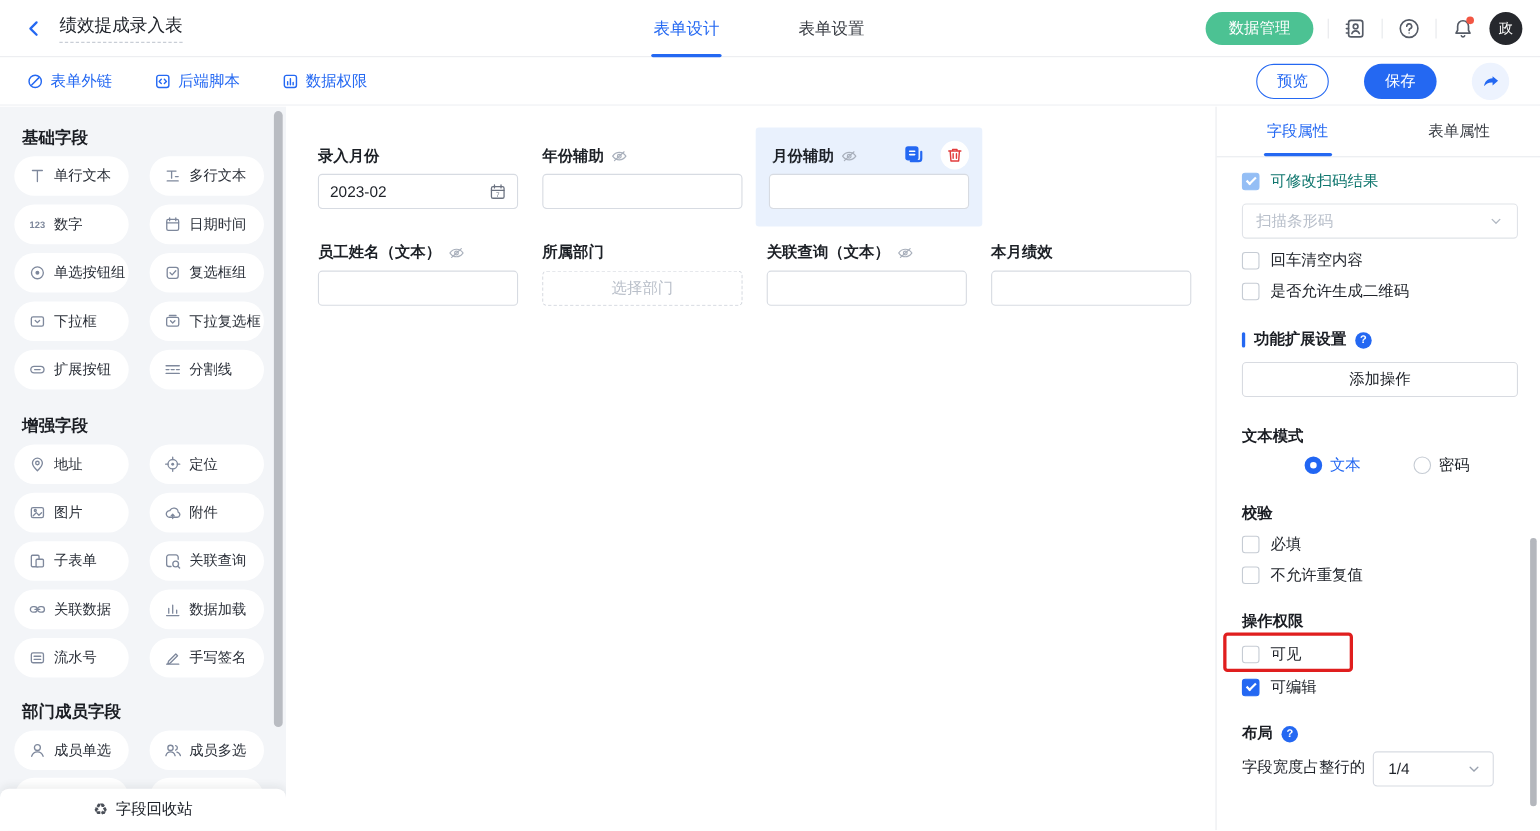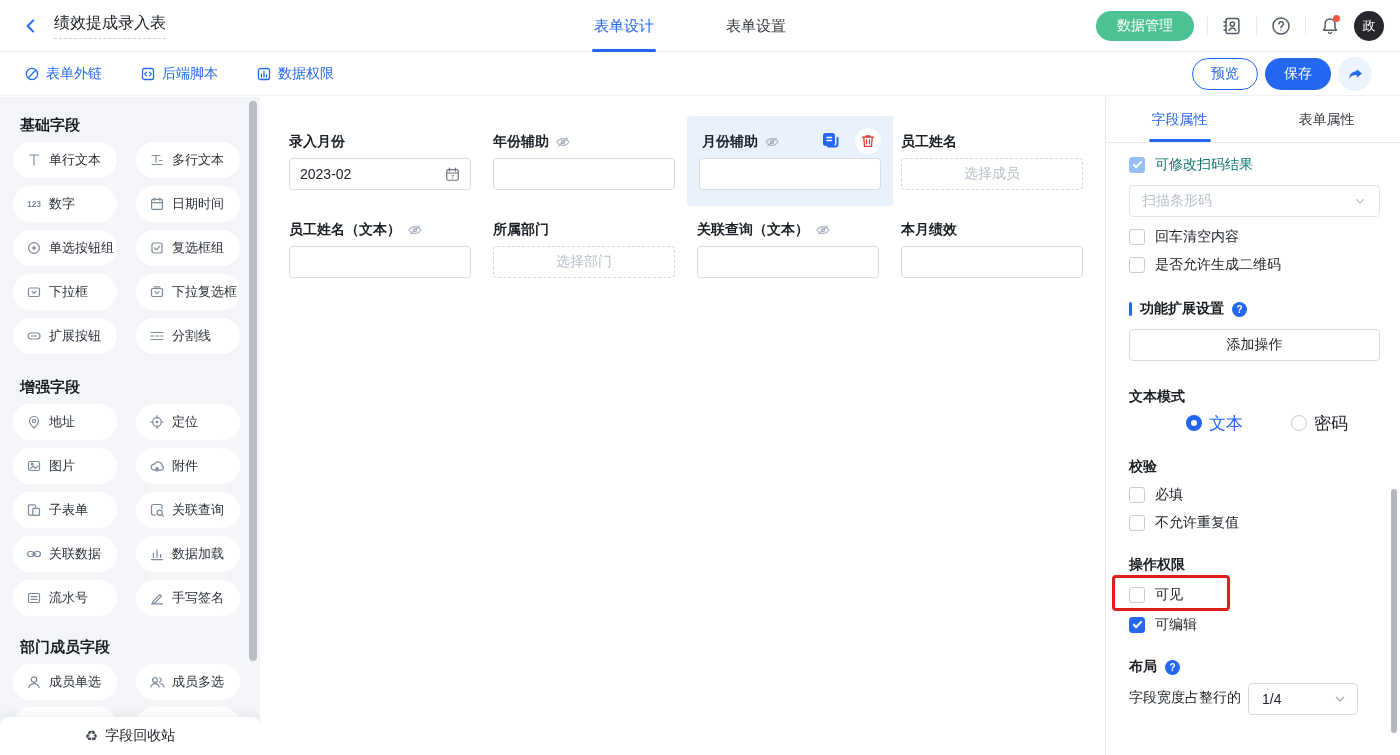--- a/index.html
+++ b/index.html
@@ -20,21 +20,21 @@
   .btn-green { height:30px; padding:0 21px; border-radius:16px; background:#4cc293; color:#fff; font-size:14px; display:flex; align-items:center; cursor:pointer; }
   .v-div { width:1px; height:18px; background:#e6e8ec; }
   .h-icon { width:22px; height:22px; display:flex; align-items:center; justify-content:center; cursor:pointer; position:relative; }
   .bell-dot { position:absolute; top:0px; right:1px; width:7px; height:7px; border-radius:50%; background:#f25643; }
   .avatar { width:30px; height:30px; border-radius:50%; background:#26282d; color:#fff; font-size:13px; display:flex; align-items:center; justify-content:center; cursor:pointer; }
 
   
   .toolbar { position:absolute; left:0; top:52px; width:100%; height:44px; background:#fff; border-bottom:1px solid #eef0f3; z-index:19; display:flex; align-items:center; justify-content:space-between; padding:0 28px 0 24px; }
   .tb-links { display:flex; gap:38px; }
   .tb-link { display:flex; align-items:center; gap:6px; color:#2468f2; font-size:14px; cursor:pointer; }
-  .tb-actions { display:flex; align-items:center; gap:7px; }
+  .tb-actions { display:flex; align-items:center; gap:32px; }
   .btn-outline { width:66px; height:32px; border:1px solid #2468f2; color:#2468f2; border-radius:16px; background:#fff; font-size:14px; display:flex; align-items:center; justify-content:center; cursor:pointer; }
   .btn-primary { width:66px; height:32px; background:#2468f2; color:#fff; border-radius:16px; font-size:14px; display:flex; align-items:center; justify-content:center; cursor:pointer; }
   .btn-share { width:34px; height:34px; border-radius:50%; background:#edf3fe; display:flex; align-items:center; justify-content:center; cursor:pointer; }
 
   
   .sidebar { position:absolute; left:0; top:97px; width:260px; height:658px; background:#f3f5f8; overflow:hidden; }
   .sec-title { font-size:15px; font-weight:bold; color:#1a1d23; margin:0 0 0 20px; }
   .pill-grid { display:grid; grid-template-columns:104px 104px; column-gap:19px; row-gap:8px; margin:7px 0 0 13px; }
   .pill { height:36px; background:#fff; border-radius:18px; display:flex; align-items:center; gap:7px; padding-left:13px; font-size:13px; color:#2a2f38; cursor:grab; white-space:nowrap; }
   .picon { width:16px; height:16px; display:flex; align-items:center; justify-content:center; flex:none; color:#7e889c; }
@@ -70,21 +70,21 @@
   .cb.checked { background:#2468f2; border-color:#2468f2; }
   .cb.disabled-checked { background:#94bef5; border-color:#94bef5; }
   .tick { display:block; width:9px; height:5px; border-left:2px solid #fff; border-bottom:2px solid #fff; transform:rotate(-45deg); margin:3px auto 0; }
   .p-disabled { color:#0f766e; }
   .p-select { position:absolute; left:23px; right:20px; height:32px; border:1px solid #e0e3e8; border-radius:4px; display:flex; align-items:center; padding:0 12px; font-size:14px; color:#b8bfca; justify-content:space-between; cursor:pointer; }
   .p-sec-title { position:absolute; left:23px; display:flex; align-items:center; gap:8px; font-size:14px; font-weight:bold; color:#1a1d23; height:20px; }
   .blue-bar { width:3px; height:14px; background:#2468f2; border-radius:2px; }
   .q-circle { width:15px; height:15px; border-radius:50%; background:#2468f2; color:#fff; font-size:10px; font-weight:bold; display:flex; align-items:center; justify-content:center; cursor:pointer; }
   .p-btn { position:absolute; left:23px; right:20px; height:32px; border:1px solid #d8dbe1; border-radius:4px; background:#fff; display:flex; align-items:center; justify-content:center; font-size:14px; color:#20242b; cursor:pointer; }
   .radio-row { position:absolute; left:80px; display:flex; gap:48px; height:20px; }
-  .radio-item { display:flex; align-items:center; gap:7px; font-size:17px; cursor:pointer; }
+  .radio-item { display:flex; align-items:center; gap:7px; font-size:14px; cursor:pointer; }
   .radio { width:16px; height:16px; border-radius:50%; background:#fff; border:1px solid #c6ccd4; flex:none; }
   .radio.on { border:5px solid #2166f3; }
   .radio-item.on-label { color:#2468f2; }
   .layout-row { position:absolute; left:23px; right:20px; display:flex; align-items:center; font-size:14px; color:#20242b; }
   .layout-select { position:absolute; left:142px; width:110px; height:32px; border:1px solid #d7dbe2; border-radius:4px; display:flex; align-items:center; justify-content:space-between; padding:0 10px 0 13px; font-size:14px; color:#20242b; cursor:pointer; background:#fff; }
   .annotation-box { position:absolute; left:6px; top:478px; width:118px; height:36px; border:3px solid #e01e1e; border-radius:4px; pointer-events:none; z-index:6; }
   .p-scroll { position:absolute; right:3px; top:392px; width:6px; height:244px; background:#b4b7bd; border-radius:3px; }
 
   svg { display:block; }
 </style>
@@ -446,26 +446,20 @@
           <svg width="16" height="16" viewBox="0 0 16 16" fill="none" stroke="#e23c3c" stroke-width="1.3" stroke-linecap="round" stroke-linejoin="round">
               <path d="M2.5 4.2h11M6 4V2.8h4V4"></path>
               <path d="M3.8 4.4l.7 9h7l.7-9"></path>
               <path d="M6.5 6.8v4M9.5 6.8v4"></path>
             </svg>
         </span>
       </div>
       <div class="f-input"></div>
     </div>
 
-    <div class="field" style="left:641px;top:35px;">
-      <div class="f-label">
-          <span>员工姓名</span>
-        </div>
-      <div class="f-select-dashed">选择成员</div>
-    </div>
 
     <div class="field" style="left:29px;top:123px;">
       <div class="f-label">
         <span>员工姓名（文本）</span>
         <svg width="16" height="16" viewBox="0 0 16 16" fill="none" stroke="#a9b0bc" stroke-width="1.1" stroke-linecap="round">
             <path d="M2 8s2.3-3.4 6-3.4S14 8 14 8s-2.3 3.4-6 3.4S2 8 2 8z"></path>
             <circle cx="8" cy="8" r="1.7"></circle>
             <path d="M3.6 12L12.4 4"></path>
           </svg>
       </div>

